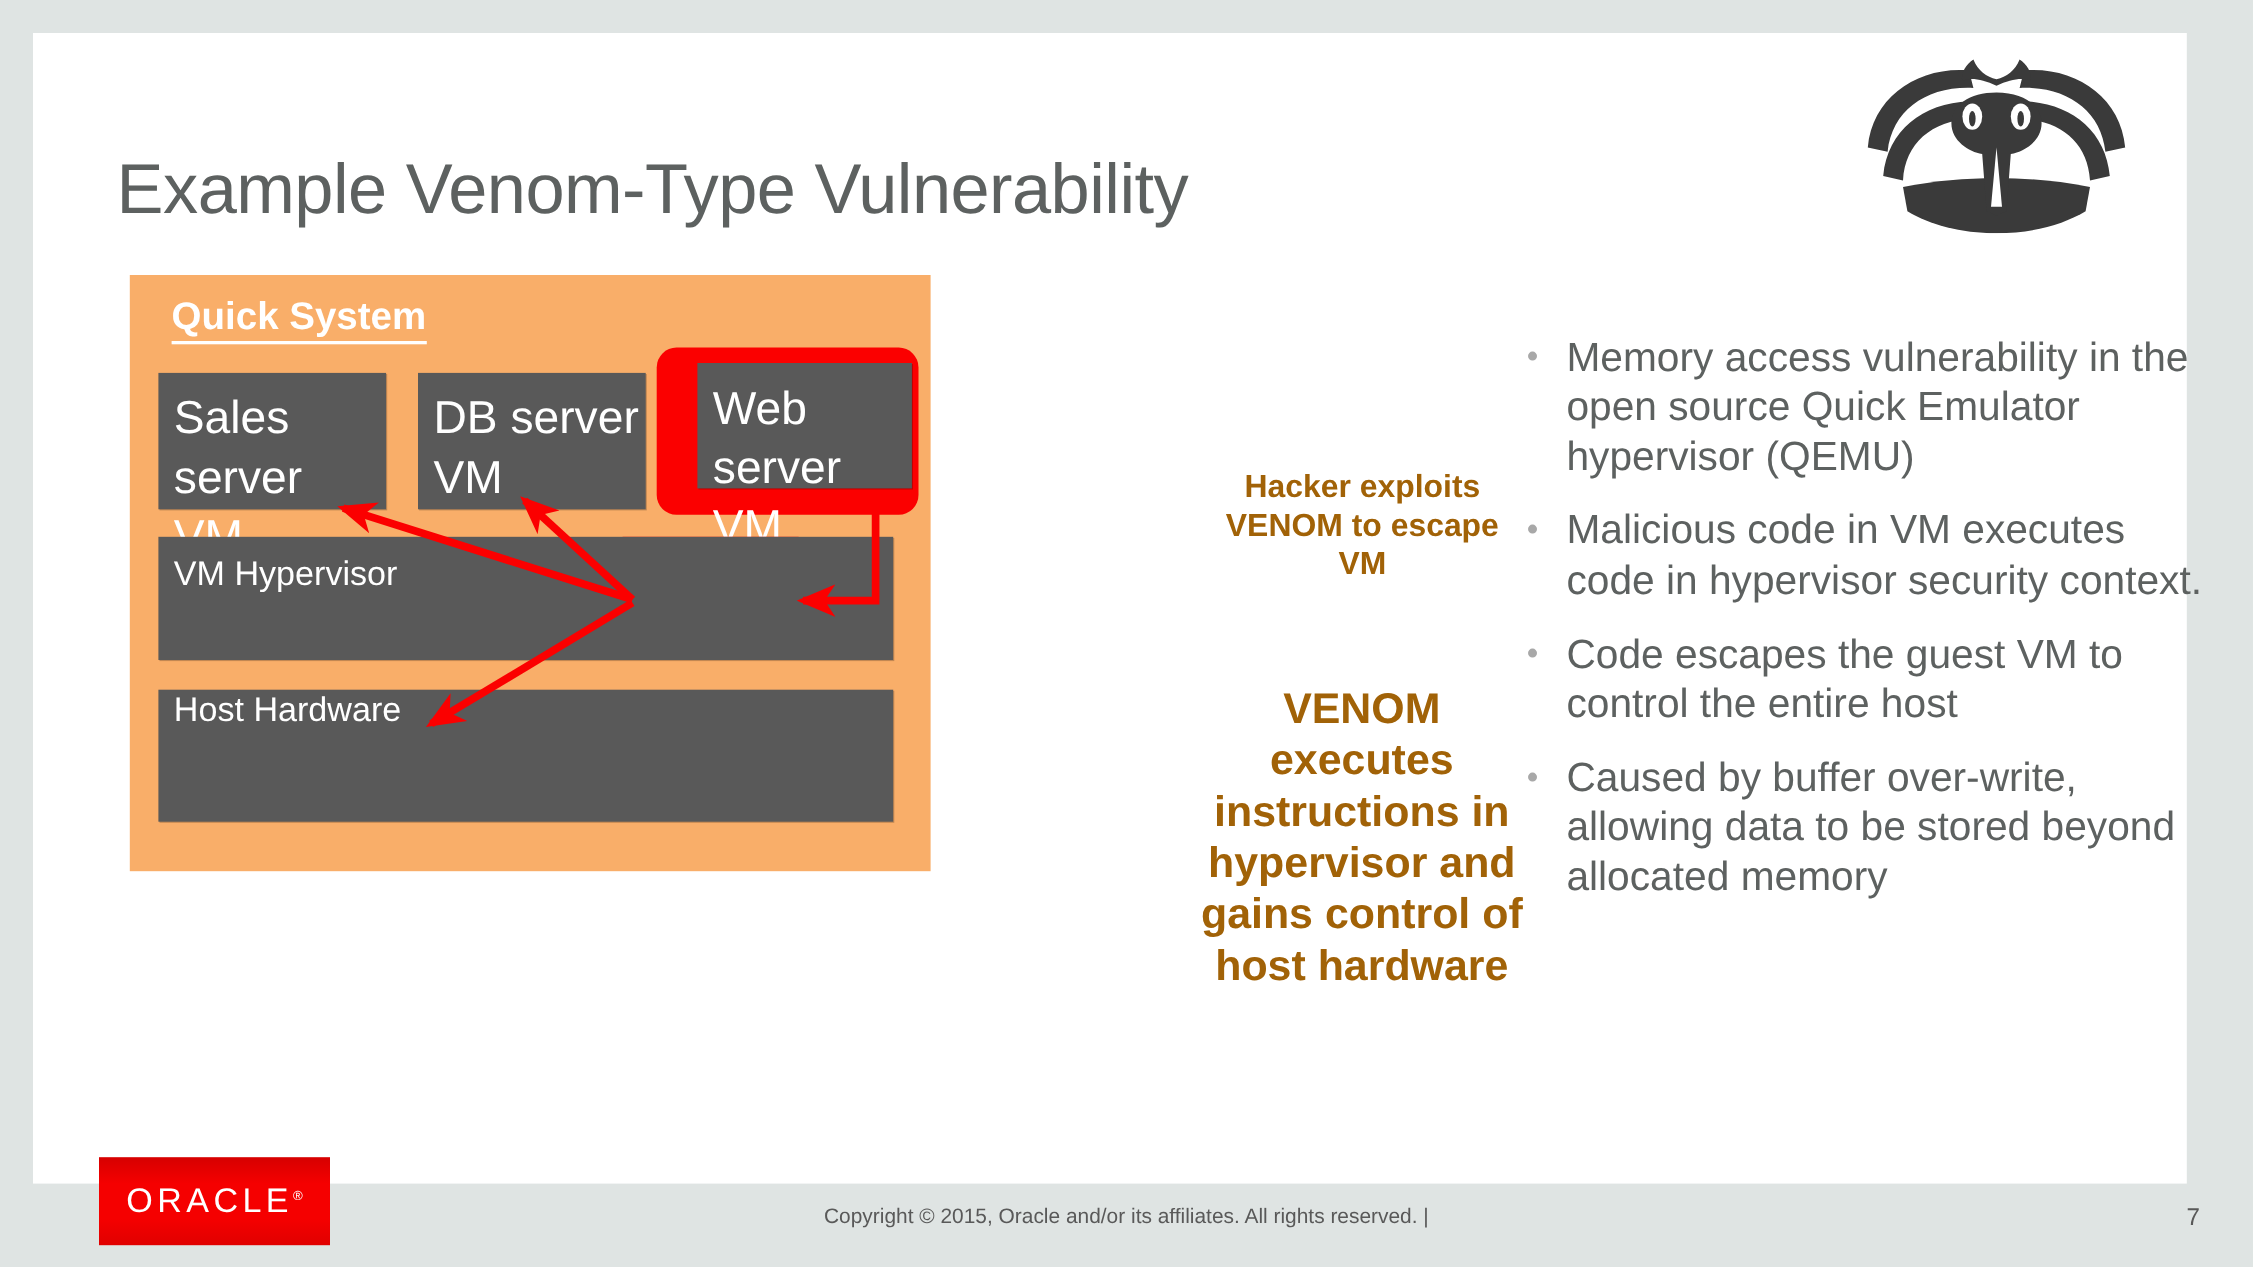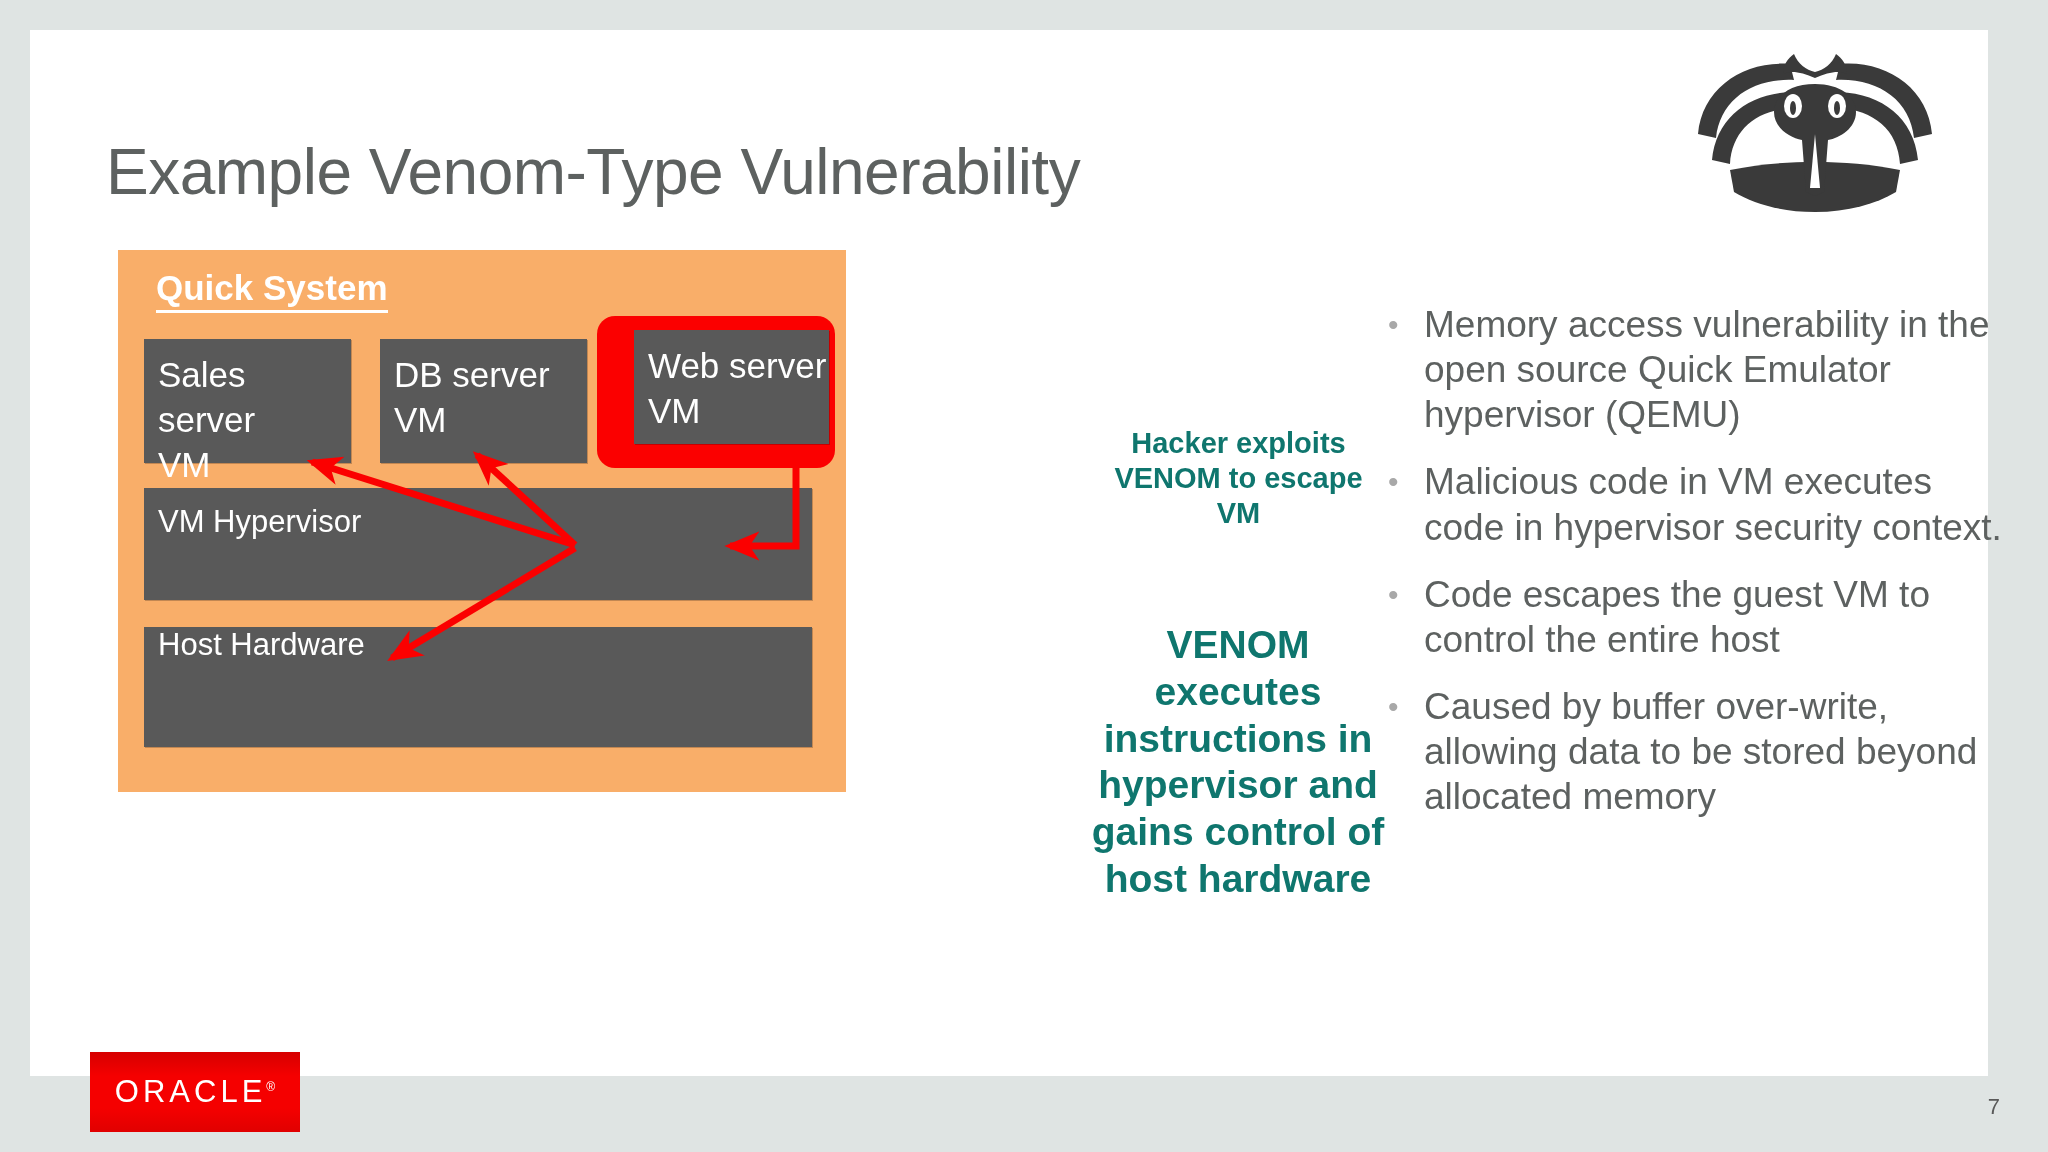--- a/index.html
+++ b/index.html
@@ -51,21 +51,21 @@
     font-size: 35px;
     font-weight: bold;
     border-bottom: 3px solid #ffffff;
     padding-bottom: 2px;
     line-height: 1.15;
   }
   .vm-box {
     position: absolute;
     background: #595959;
     color: #ffffff;
-    font-size: 35px;
+    font-size: 42px;
     line-height: 1.28;
     padding: 14px 0 0 14px;
     box-sizing: border-box;
     box-shadow: 1px 1px 0 rgba(0,0,0,0.22);
   }
   #vm-sales  { left: 26px;  top: 89px;  width: 207px; height: 124px; }
   #vm-db     { left: 262px; top: 89px;  width: 207px; height: 124px; }
   #vm-web    { left: 37px;  top: 14px;  width: 195px; height: 114px;
                position: absolute; }
   
@@ -115,21 +115,21 @@
   
   #arrows {
     position: absolute;
     left: 0; top: 0;
     width: 2048px; height: 1152px;
     pointer-events: none;
   }
   
   .red-note {
     position: absolute;
-    color: #0f766e;
+    color: #a16207;
     font-weight: bold;
     text-align: center;
     line-height: 1.2;
   }
   #note-hacker  { left: 1076px; top: 396px;  width: 265px; font-size: 29px; }
   #note-execute { left: 1048px; top: 592px;  width: 320px; font-size: 39px; }
   
   #bullets {
     position: absolute;
     left: 1358px; top: 272px;
@@ -309,15 +309,16 @@
         <span class="bullet-text">Caused by buffer over-write, allowing data to be stored beyond allocated memory</span>
       </div>
     </div>
 
   </div>
 
   <div id="oracle-logo">
     <span id="oracle-wordmark"><span>ORACLE</span><span id="oracle-reg">®</span></span>
   </div>
 
+  <div id="copyright">Copyright © 2015, Oracle and/or its affiliates. All rights reserved.  |</div>
   <div id="page-number">7</div>
 
 </div>
 
 </body></html>

